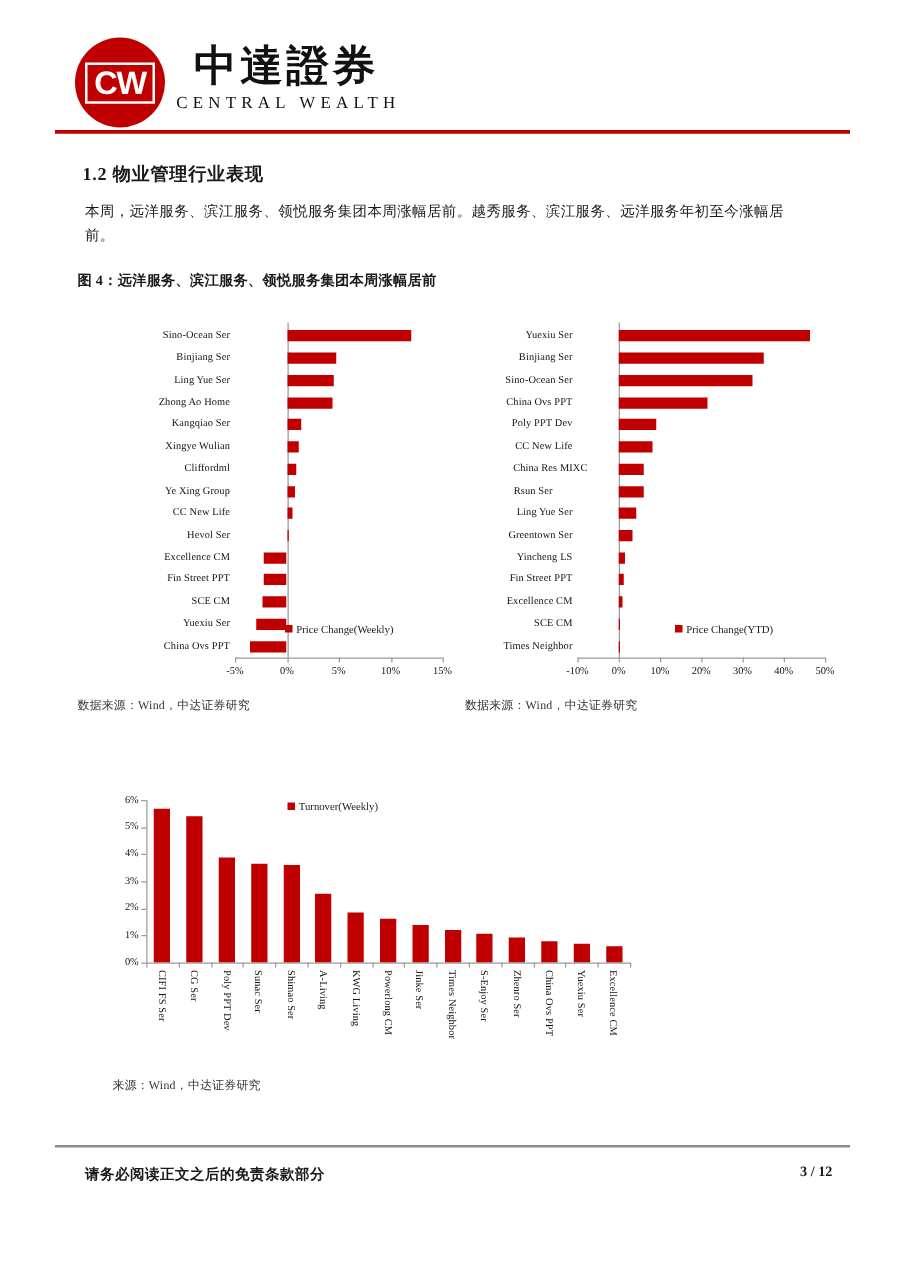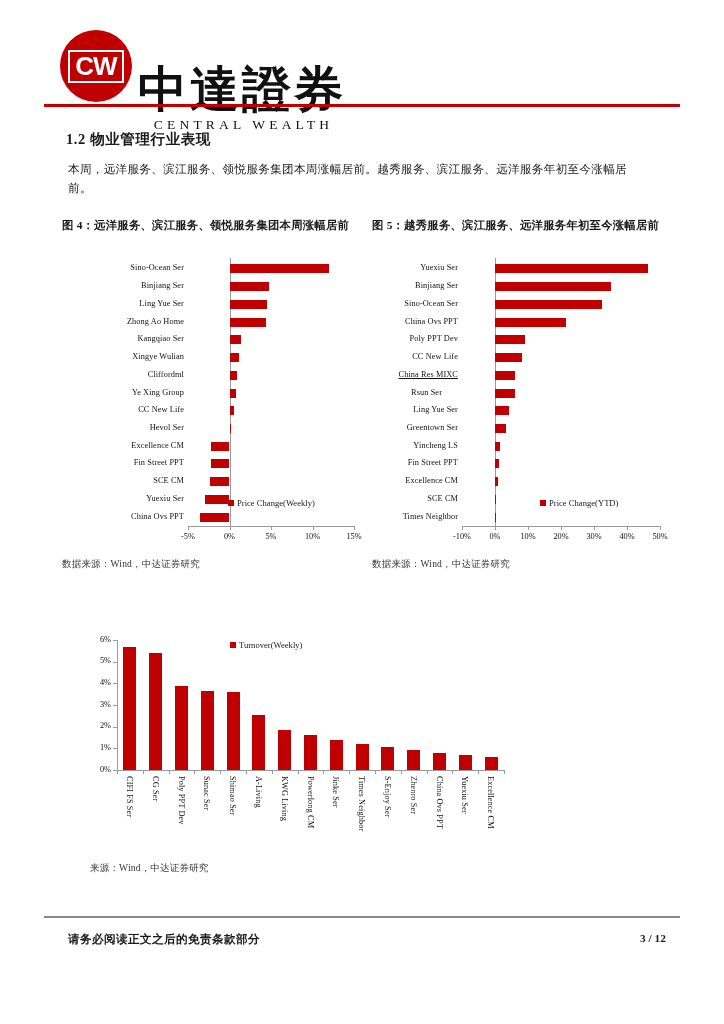--- a/index.html
+++ b/index.html
@@ -11,22 +11,22 @@
   .page{position:absolute;inset:0;background:#fff;}
 
   
   .header{position:absolute;left:0;top:0;width:724px;height:108px;text-align:center;}
   .logo-wrap{position:absolute;left:60px;top:30px;display:flex;align-items:flex-start;}
   .logo-mark{width:72px;height:72px;border-radius:50%;background:#c00000;
     position:relative;display:flex;align-items:center;justify-content:center;flex:0 0 auto;}
   .logo-mark .cw{color:#fff;font-family:"Liberation Sans",sans-serif;font-weight:700;
      font-size:26px;letter-spacing:-1px;border:2.5px solid #fff;padding:1px 5px 2px 5px;line-height:1;}
   .logo-text{margin-left:6px;padding-top:6px;}
-  .logo-cn{font-family:"Liberation Serif",serif;font-weight:700;font-size:49px;
-    letter-spacing:3px;color:#111;line-height:1.05;margin-top:28px;}
+  .logo-cn{font-family:"Liberation Serif",serif;font-weight:700;font-size:34px;
+    letter-spacing:3px;color:#111;line-height:1.05;}
   .logo-en{font-family:"Liberation Serif",serif;font-size:13.5px;letter-spacing:4.2px;
     color:#111;margin-top:2px;margin-left:3px;}
   .header-rule{position:absolute;left:44px;top:104px;width:636px;height:3px;background:#c00000;}
 
   
   .sec-title{position:absolute;left:66px;top:130px;font-size:14.5px;font-weight:700;
     font-family:"Liberation Serif",serif;letter-spacing:.6px;}
   .para{position:absolute;left:68px;top:160px;width:560px;font-size:11.6px;line-height:19px;
     letter-spacing:.3px;}
 
@@ -82,21 +82,20 @@
         <div class="logo-en">CENTRAL WEALTH</div>
       </div>
     </div>
     <div class="header-rule"></div>
   </div>
 
   <div class="sec-title">1.2 物业管理行业表现</div>
   <div class="para">本周，远洋服务、滨江服务、领悦服务集团本周涨幅居前。越秀服务、滨江服务、远洋服务年初至今涨幅居前。</div>
 
   <div class="fig-title" id="fig4-title">图 4：远洋服务、滨江服务、领悦服务集团本周涨幅居前</div>
-  <div class="fig-title" id="fig5-title">图 5：越秀服务、滨江服务、远洋服务年初至今涨幅居前</div>
 
   <div class="chart" id="fig4">
       <div class="axisline" style="left: 169.5px; top: 0px; width: 1px; height: 268px;"></div>
       <div class="bar" title="Sino-Ocean Ser: 12%" style="left: 169.5px; top: 6.36667px; width: 99.6px; height: 9px;"></div>
       <div class="catlabel" style="right: 176px; top: 5.36667px;">Sino-Ocean Ser</div>
       <div class="bar" title="Binjiang Ser: 4.7%" style="left: 169.5px; top: 24.1px; width: 39.01px; height: 9px;"></div>
       <div class="catlabel" style="right: 176px; top: 23.1px;">Binjiang Ser</div>
       <div class="bar" title="Ling Yue Ser: 4.5%" style="left: 169.5px; top: 41.8333px; width: 37.35px; height: 9px;"></div>
       <div class="catlabel" style="right: 176px; top: 40.8333px;">Ling Yue Ser</div>
       <div class="bar" title="Zhong Ao Home: 4.4%" style="left: 169.5px; top: 59.5667px; width: 36.52px; height: 9px;"></div>
@@ -147,21 +146,21 @@
       <div class="catlabel" style="right: 212px; top: 23.1px;">Binjiang Ser</div>
       <div class="bar" title="Sino-Ocean Ser: 32.5%" style="left: 125px; top: 41.8333px; width: 107.25px; height: 9px;"></div>
       <div class="catlabel" style="right: 212px; top: 40.8333px;">Sino-Ocean Ser</div>
       <div class="bar" title="China Ovs PPT: 21.5%" style="left: 125px; top: 59.5667px; width: 70.95px; height: 9px;"></div>
       <div class="catlabel" style="right: 212px; top: 58.5667px;">China Ovs PPT</div>
       <div class="bar" title="Poly PPT Dev: 9%" style="left: 125px; top: 77.3px; width: 29.7px; height: 9px;"></div>
       <div class="catlabel" style="right: 212px; top: 76.3px;">Poly PPT Dev</div>
       <div class="bar" title="CC New Life: 8.3%" style="left: 125px; top: 95.0333px; width: 27.39px; height: 9px;"></div>
       <div class="catlabel" style="right: 212px; top: 94.0333px;">CC New Life</div>
       <div class="bar" title="China Res MIXC: 6%" style="left: 125px; top: 112.767px; width: 19.8px; height: 9px;"></div>
-      <div class="catlabel" style="right: 212px; top: 111.767px; text-decoration: underline;">China Res MIXC</div>
+      <div class="catlabel" style="right: 200px; top: 111.767px;">China Res MIXC</div>
       <div class="bar" title="Rsun Ser: 6%" style="left: 125px; top: 130.5px; width: 19.8px; height: 9px;"></div>
       <div class="catlabel" style="right: 228px; top: 129.5px;">Rsun Ser</div>
       <div class="bar" title="Ling Yue Ser: 4.2%" style="left: 125px; top: 148.233px; width: 13.86px; height: 9px;"></div>
       <div class="catlabel" style="right: 212px; top: 147.233px;">Ling Yue Ser</div>
       <div class="bar" title="Greentown Ser: 3.2%" style="left: 125px; top: 165.967px; width: 10.56px; height: 9px;"></div>
       <div class="catlabel" style="right: 212px; top: 164.967px;">Greentown Ser</div>
       <div class="bar" title="Yincheng LS: 1.4%" style="left: 125px; top: 183.7px; width: 4.62px; height: 9px;"></div>
       <div class="catlabel" style="right: 212px; top: 182.7px;">Yincheng LS</div>
       <div class="bar" title="Fin Street PPT: 1.2%" style="left: 125px; top: 201.433px; width: 3.96px; height: 9px;"></div>
       <div class="catlabel" style="right: 212px; top: 200.433px;">Fin Street PPT</div>

